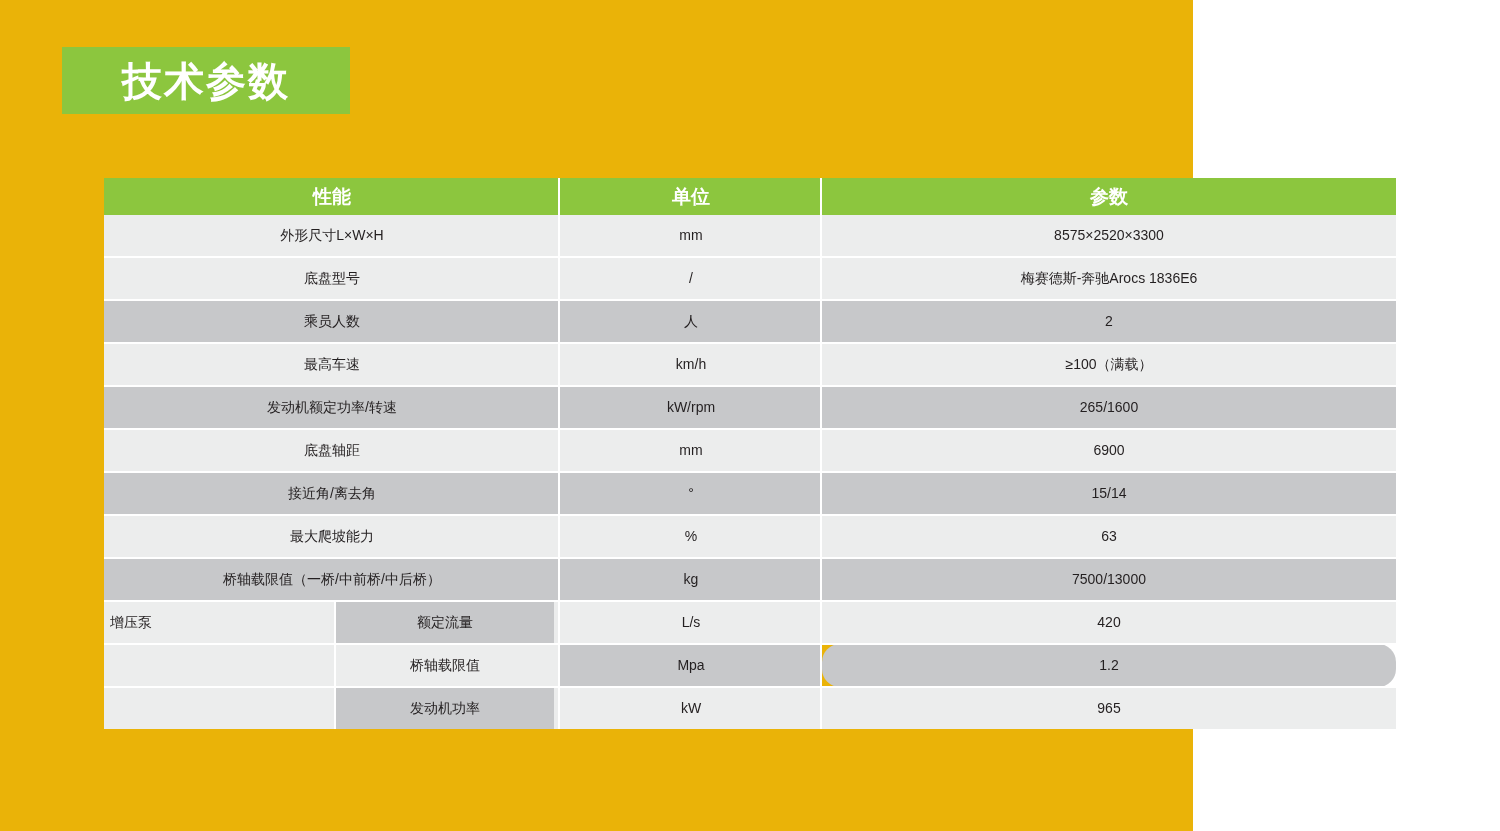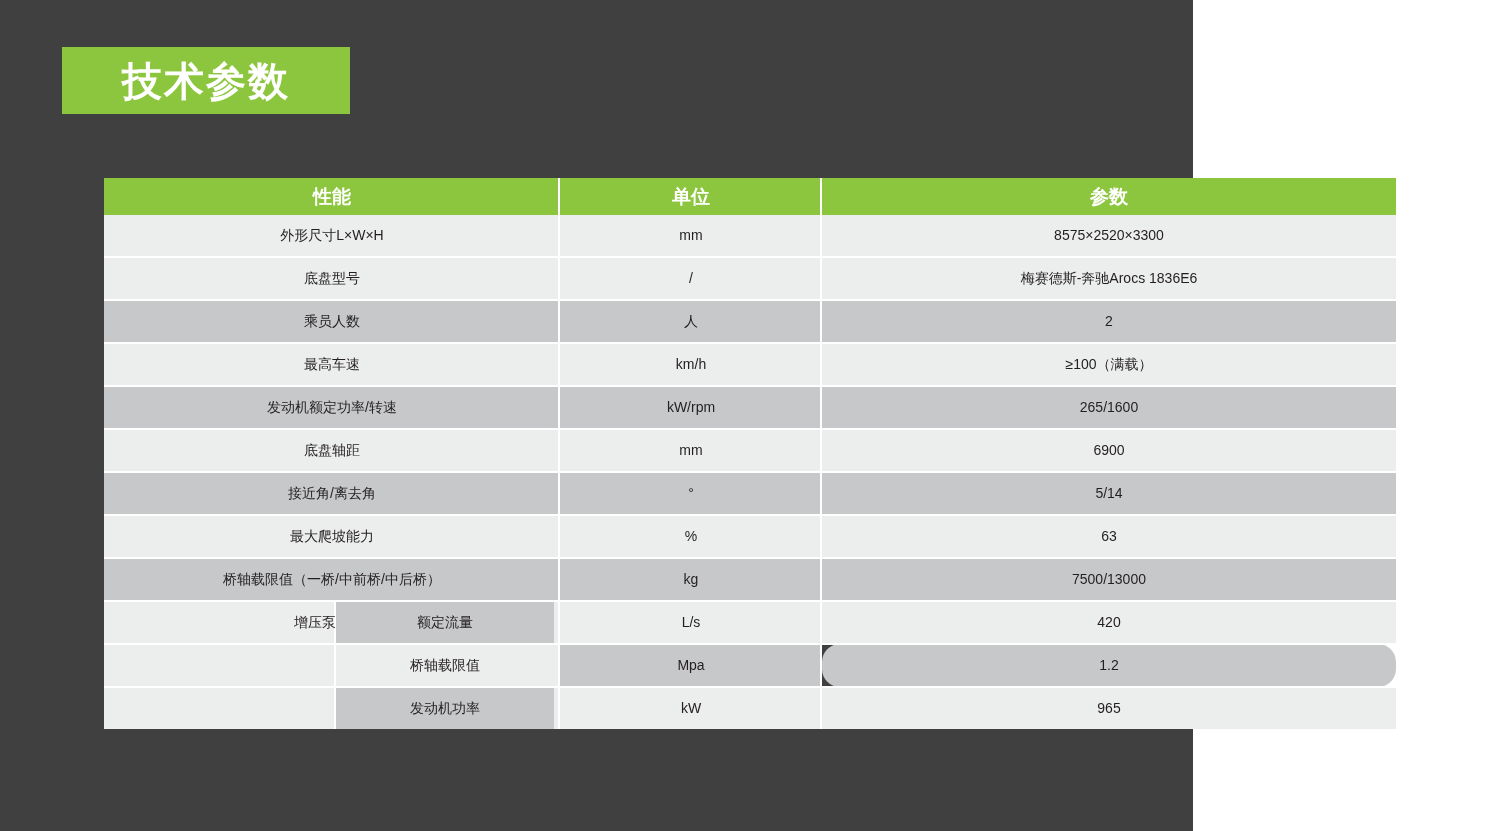--- a/index.html
+++ b/index.html
@@ -11,21 +11,21 @@
     width: 1500px;
     height: 831px;
     font-family: "Liberation Sans", "DejaVu Sans", sans-serif;
     color: #231f20;
     overflow: hidden;
   }
   .page {
     position: relative;
     width: 1193px;
     height: 831px;
-    background: #404040;
+    background: #eab308;
   }
 
   
   .title-banner {
     position: absolute;
     left: 62px;
     top: 47px;
     width: 288px;
     height: 67px;
     background: #8cc63e;
@@ -143,37 +143,37 @@
         <td>265/1600</td>
       </tr>
       <tr class="light">
         <td>底盘轴距</td>
         <td>mm</td>
         <td>6900</td>
       </tr>
       <tr class="dark">
         <td>接近角/离去角</td>
         <td>°</td>
-        <td>5/14</td>
+        <td>15/14</td>
       </tr>
       <tr class="light">
         <td>最大爬坡能力</td>
         <td>%</td>
         <td>63</td>
       </tr>
       <tr class="dark">
         <td>桥轴载限值（一桥/中前桥/中后桥）</td>
         <td>kg</td>
         <td>7500/13000</td>
       </tr>
 
       <tr>
         <td class="name-cell-split" style="background:#eceded;">
           <div style="display:flex;height:41px;">
-            <div style="width:226px;display:flex;align-items:center;justify-content:flex-end;background:#eceded;box-shadow:inset -2px 0 0 #ffffff;">
+            <div style="width:226px;display:flex;align-items:center;justify-content:flex-start;background:#eceded;box-shadow:inset -2px 0 0 #ffffff;">
               <span>增压泵</span>
             </div>
             <div style="flex:1;display:flex;align-items:center;justify-content:center;background:#c7c8ca;">额定流量</div>
           </div>
         </td>
         <td style="background:#eceded;">L/s</td>
         <td style="background:#eceded;">420</td>
       </tr>
       <tr>
         <td class="name-cell-split" style="background:#eceded;">

